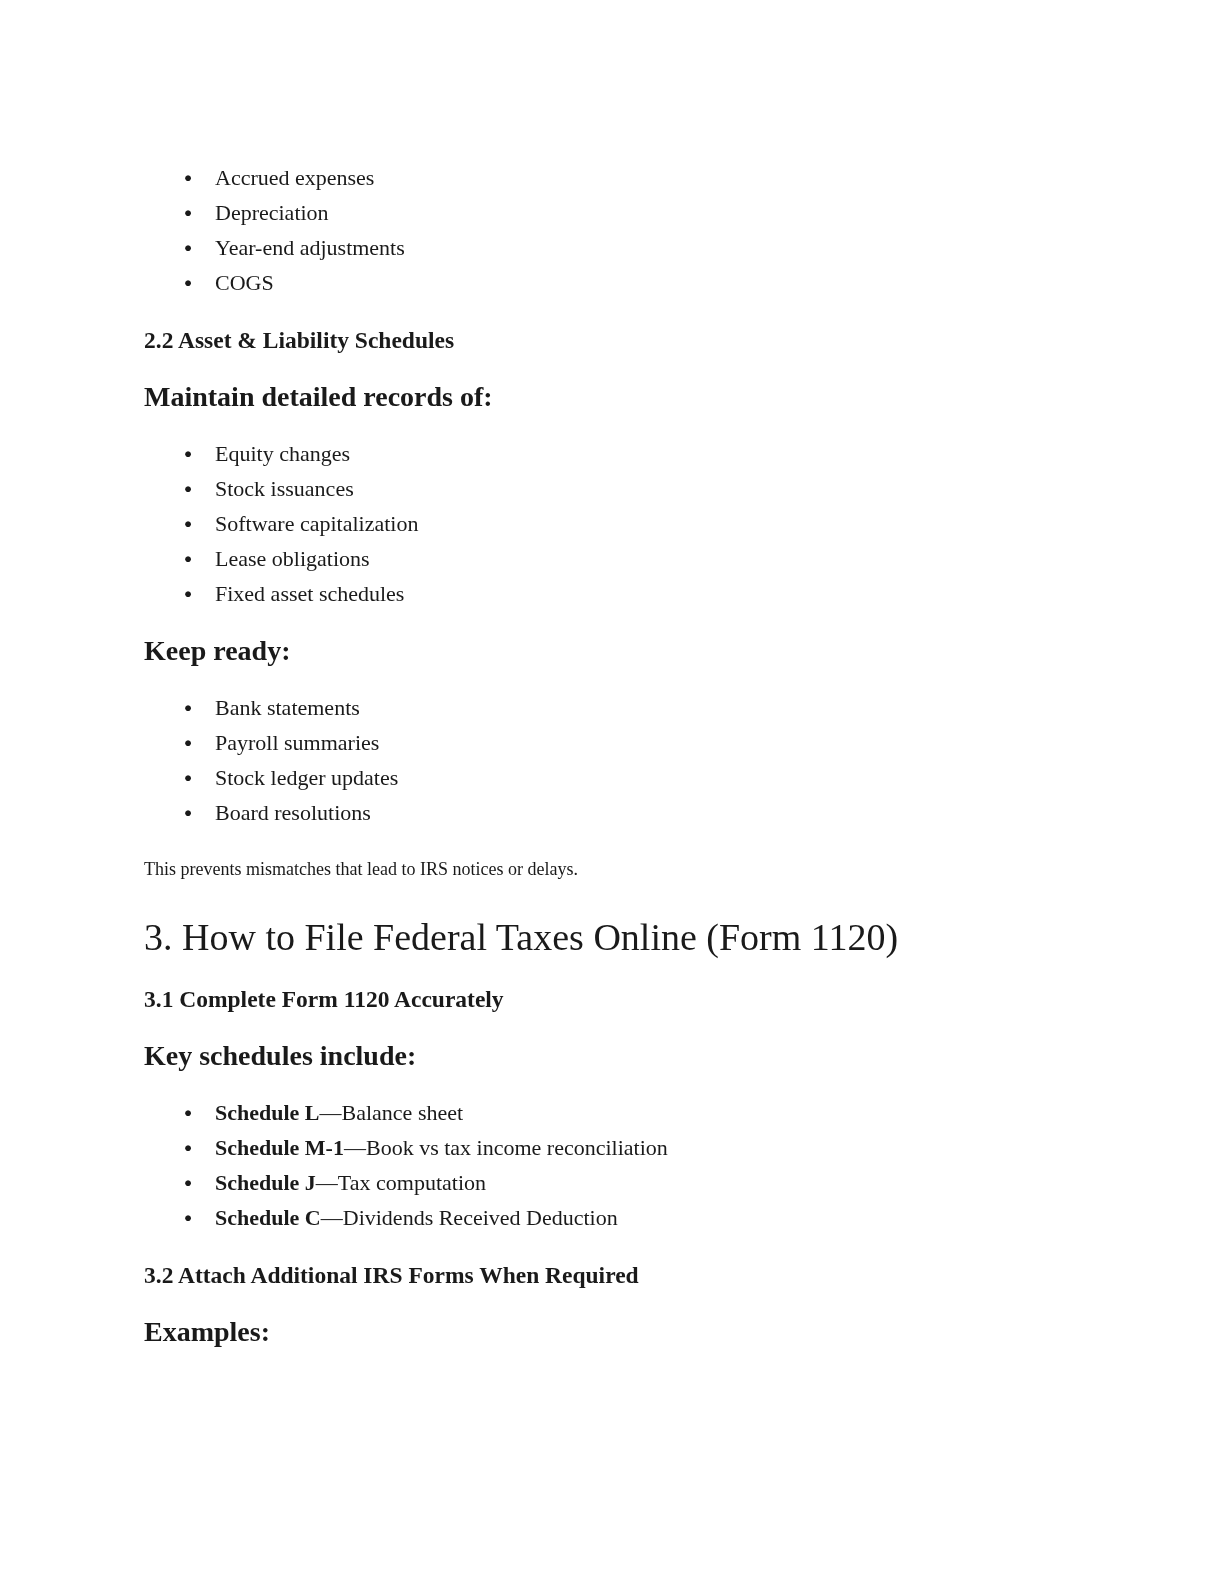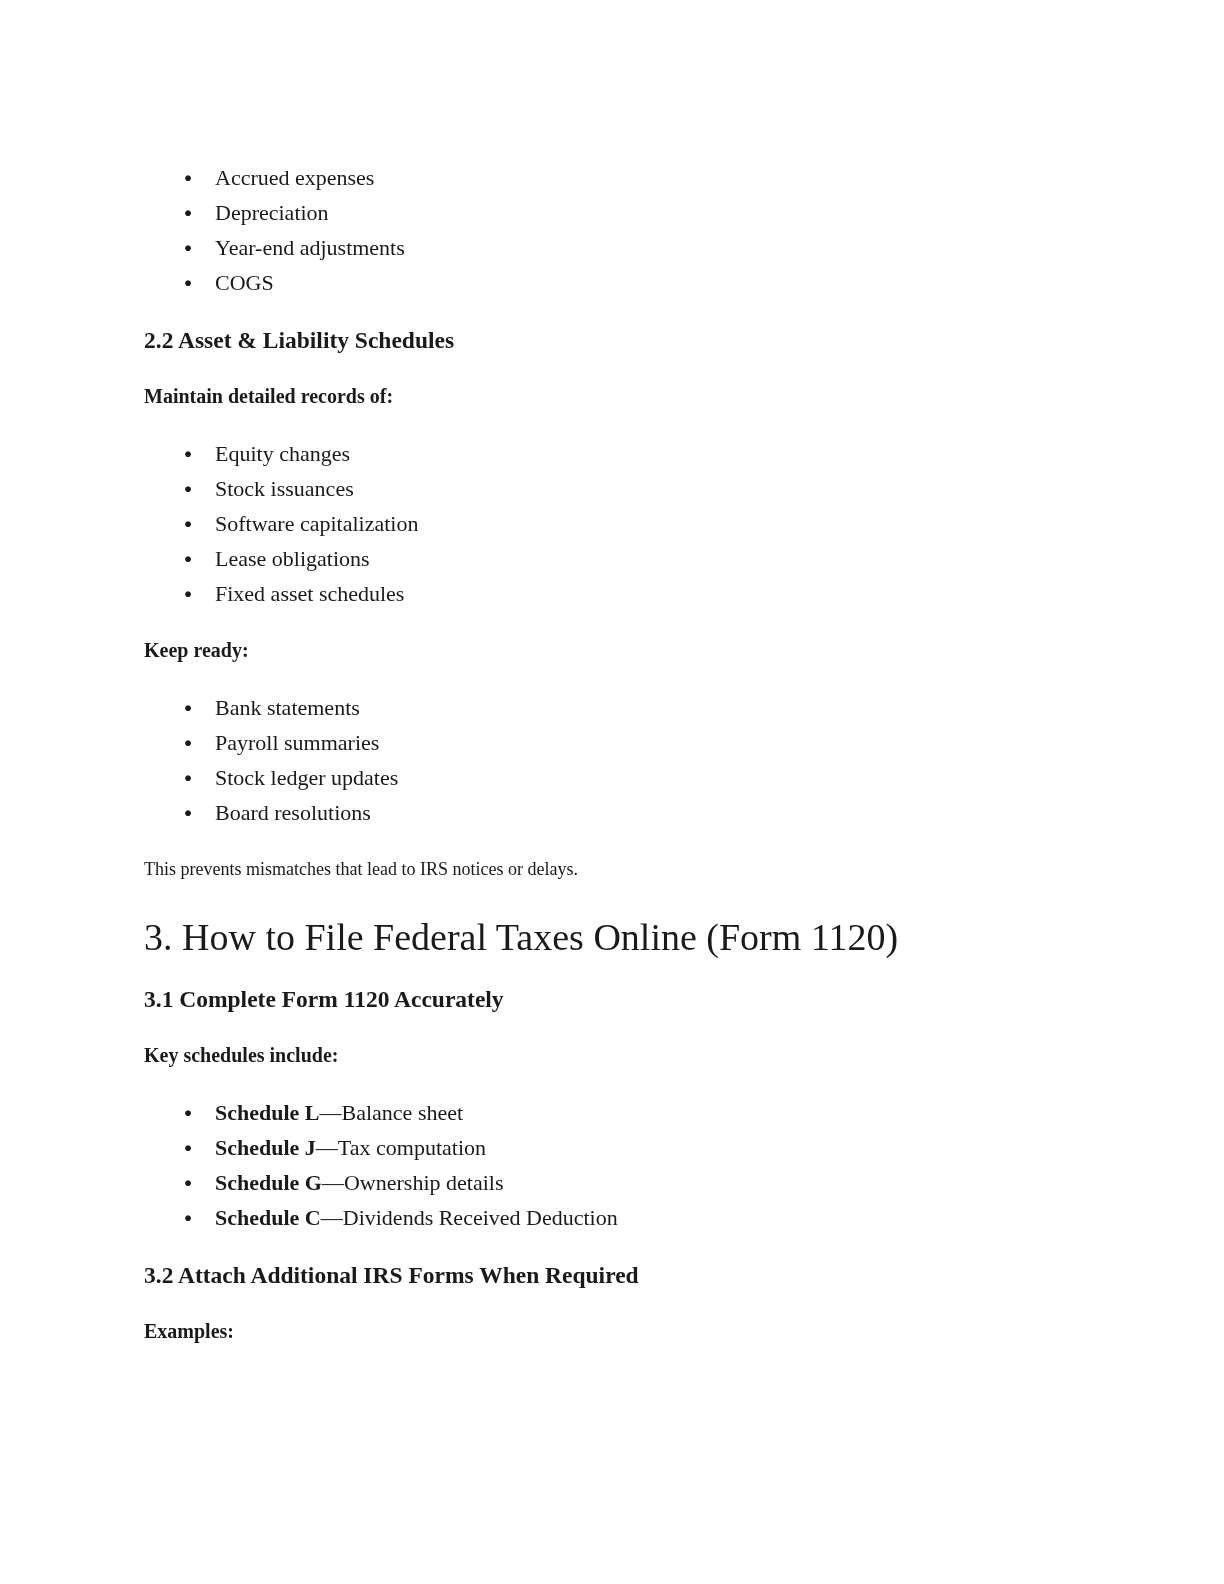--- a/index.html
+++ b/index.html
@@ -18,21 +18,21 @@
     overflow: hidden;
     margin-top: 19px;
   }
   p {
     font-size: 18px;
     line-height: 35px;
     margin: 0 0 22px 0;
   }
   p.bold {
     font-weight: 700;
-    font-size: 20px;
+    font-size: 28px;
   }
   ul.bullets {
     list-style: none;
     margin: 0 0 22px 0;
     padding: 0 0 0 71px;
   }
   ul.bullets li {
     position: relative;
     font-size: 22px;
     line-height: 35px;
@@ -96,22 +96,22 @@
   <p>This prevents mismatches that lead to IRS notices or delays.</p>
 
   <h2 class="major-heading">3. How to File Federal Taxes Online (Form 1120)</h2>
 
   <h3 class="sub-heading">3.1 Complete Form 1120 Accurately</h3>
 
   <p class="bold">Key schedules include:</p>
 
   <ul class="bullets">
     <li><span class="term">Schedule L</span><span>—Balance sheet</span></li>
+    <li><span class="term">Schedule M-1</span><span>—Book vs tax income reconciliation</span></li>
     <li><span class="term">Schedule J</span><span>—Tax computation</span></li>
-    <li><span class="term">Schedule G</span><span>—Ownership details</span></li>
     <li><span class="term">Schedule C</span><span>—Dividends Received Deduction</span></li>
   </ul>
 
   <h3 class="sub-heading">3.2 Attach Additional IRS Forms When Required</h3>
 
   <p class="bold">Examples:</p>
 
 </div>
 
 </body></html>

